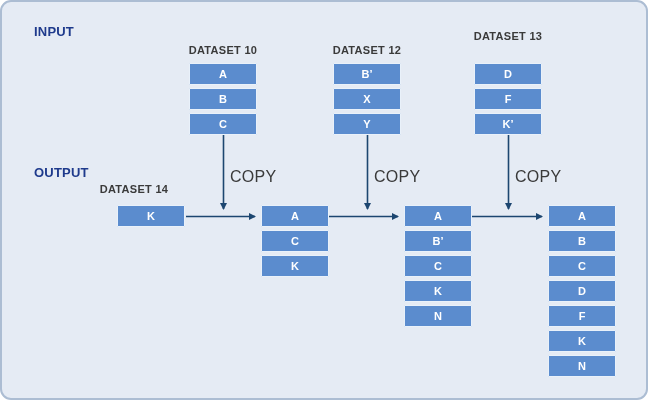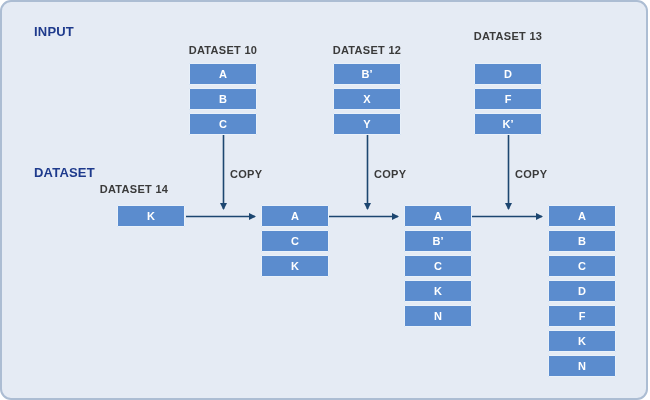--- a/index.html
+++ b/index.html
@@ -47,21 +47,21 @@
     background:var(--box-fill);
     border:1px solid #e9f1fa;
     border-radius:1px;
     color:var(--box-text);
     font-size:11px;font-weight:bold;
     text-align:center;
     line-height:20px;
   }
   .copy-label{
     position:absolute;
-    font-size:11px;font-weight:bold;
+    font-size:16px;font-weight:normal;
     color:var(--dataset-label);
     letter-spacing:0.3px;
   }
   .copy-1{left:228px;top:166px;}
   .copy-2{left:372px;top:166px;}
   .copy-3{left:513px;top:166px;}
   svg.arrows{
     position:absolute;left:0;top:0;
     width:650px;height:400px;
     pointer-events:none;
@@ -86,21 +86,21 @@
     <line x1="221.5" y1="133" x2="221.5" y2="207" marker-end="url(#arrowhead)"></line>
     <line x1="365.5" y1="133" x2="365.5" y2="207" marker-end="url(#arrowhead)"></line>
     <line x1="506.5" y1="133" x2="506.5" y2="207" marker-end="url(#arrowhead)"></line>
 
     <line x1="184" y1="214.5" x2="253" y2="214.5" marker-end="url(#arrowhead)"></line>
     <line x1="327" y1="214.5" x2="396" y2="214.5" marker-end="url(#arrowhead)"></line>
     <line x1="470" y1="214.5" x2="540" y2="214.5" marker-end="url(#arrowhead)"></line>
   </svg>
 
   <div class="section-label input">INPUT</div>
-  <div class="section-label output">DATASET</div>
+  <div class="section-label output">OUTPUT</div>
 
   <div class="copy-label copy-1">COPY</div>
   <div class="copy-label copy-2">COPY</div>
   <div class="copy-label copy-3">COPY</div>
 
   <div id="datasets">
       <div class="ds-label" style="left: 151px; top: 42px;">DATASET 10</div>
       <div class="ds-box" style="left: 187px; top: 61px;">A</div>
       <div class="ds-box" style="left: 187px; top: 86px;">B</div>
       <div class="ds-box" style="left: 187px; top: 111px;">C</div>

